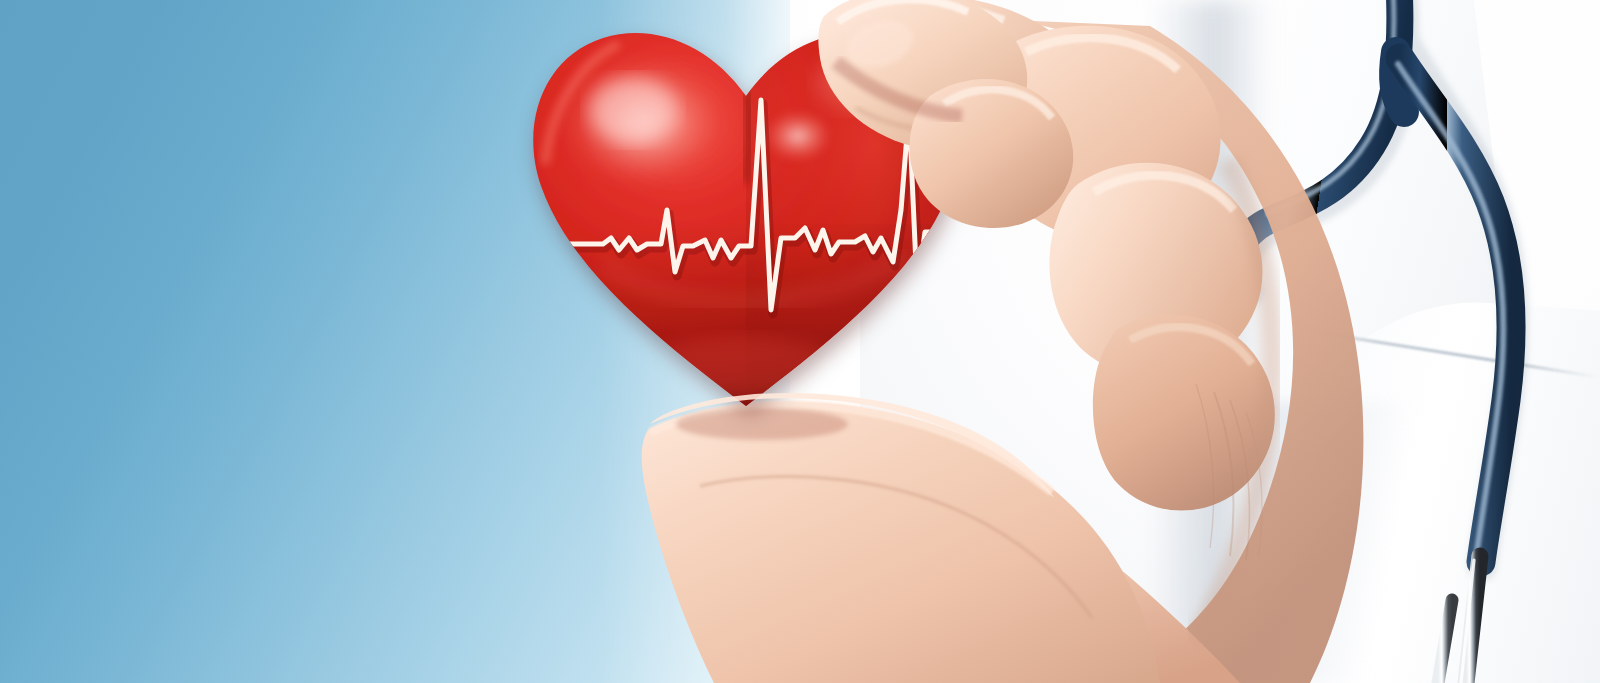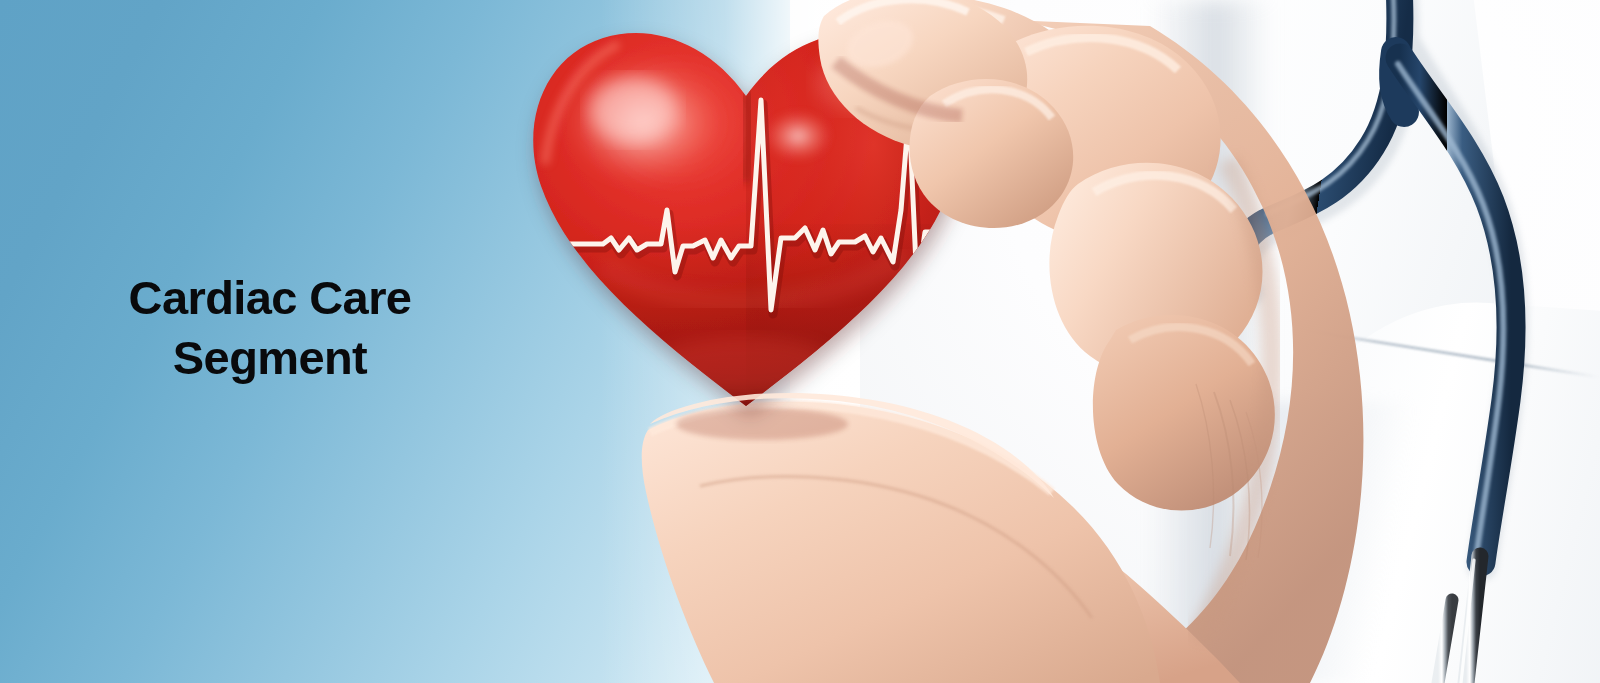--- a/index.html
+++ b/index.html
@@ -424,18 +424,14 @@
 
     <path d="M836,62 C872,92 918,112 962,116" fill="none" stroke="#7d120d" stroke-width="14" opacity="0.22" filter="url(#fgBlur2)"></path>
 
     <path d="M650,424 C712,396 796,392 872,406 C944,420 1006,452 1054,498
              C1038,470 1000,440 948,420 C876,392 770,384 694,404
              C672,410 658,416 650,424 Z" fill="#ffe9da" opacity="0.9"></path>
 
     <ellipse cx="762" cy="424" rx="86" ry="16" fill="#8d2a18" opacity="0.22" filter="url(#fgBlur2)"></ellipse>
   </svg>
 
-  <div class="title-block">
-    <span class="title-line">Cardiac Care</span>
-    <span class="title-line">Segment</span>
-  </div>
 
 </div>
 
 </body></html>

